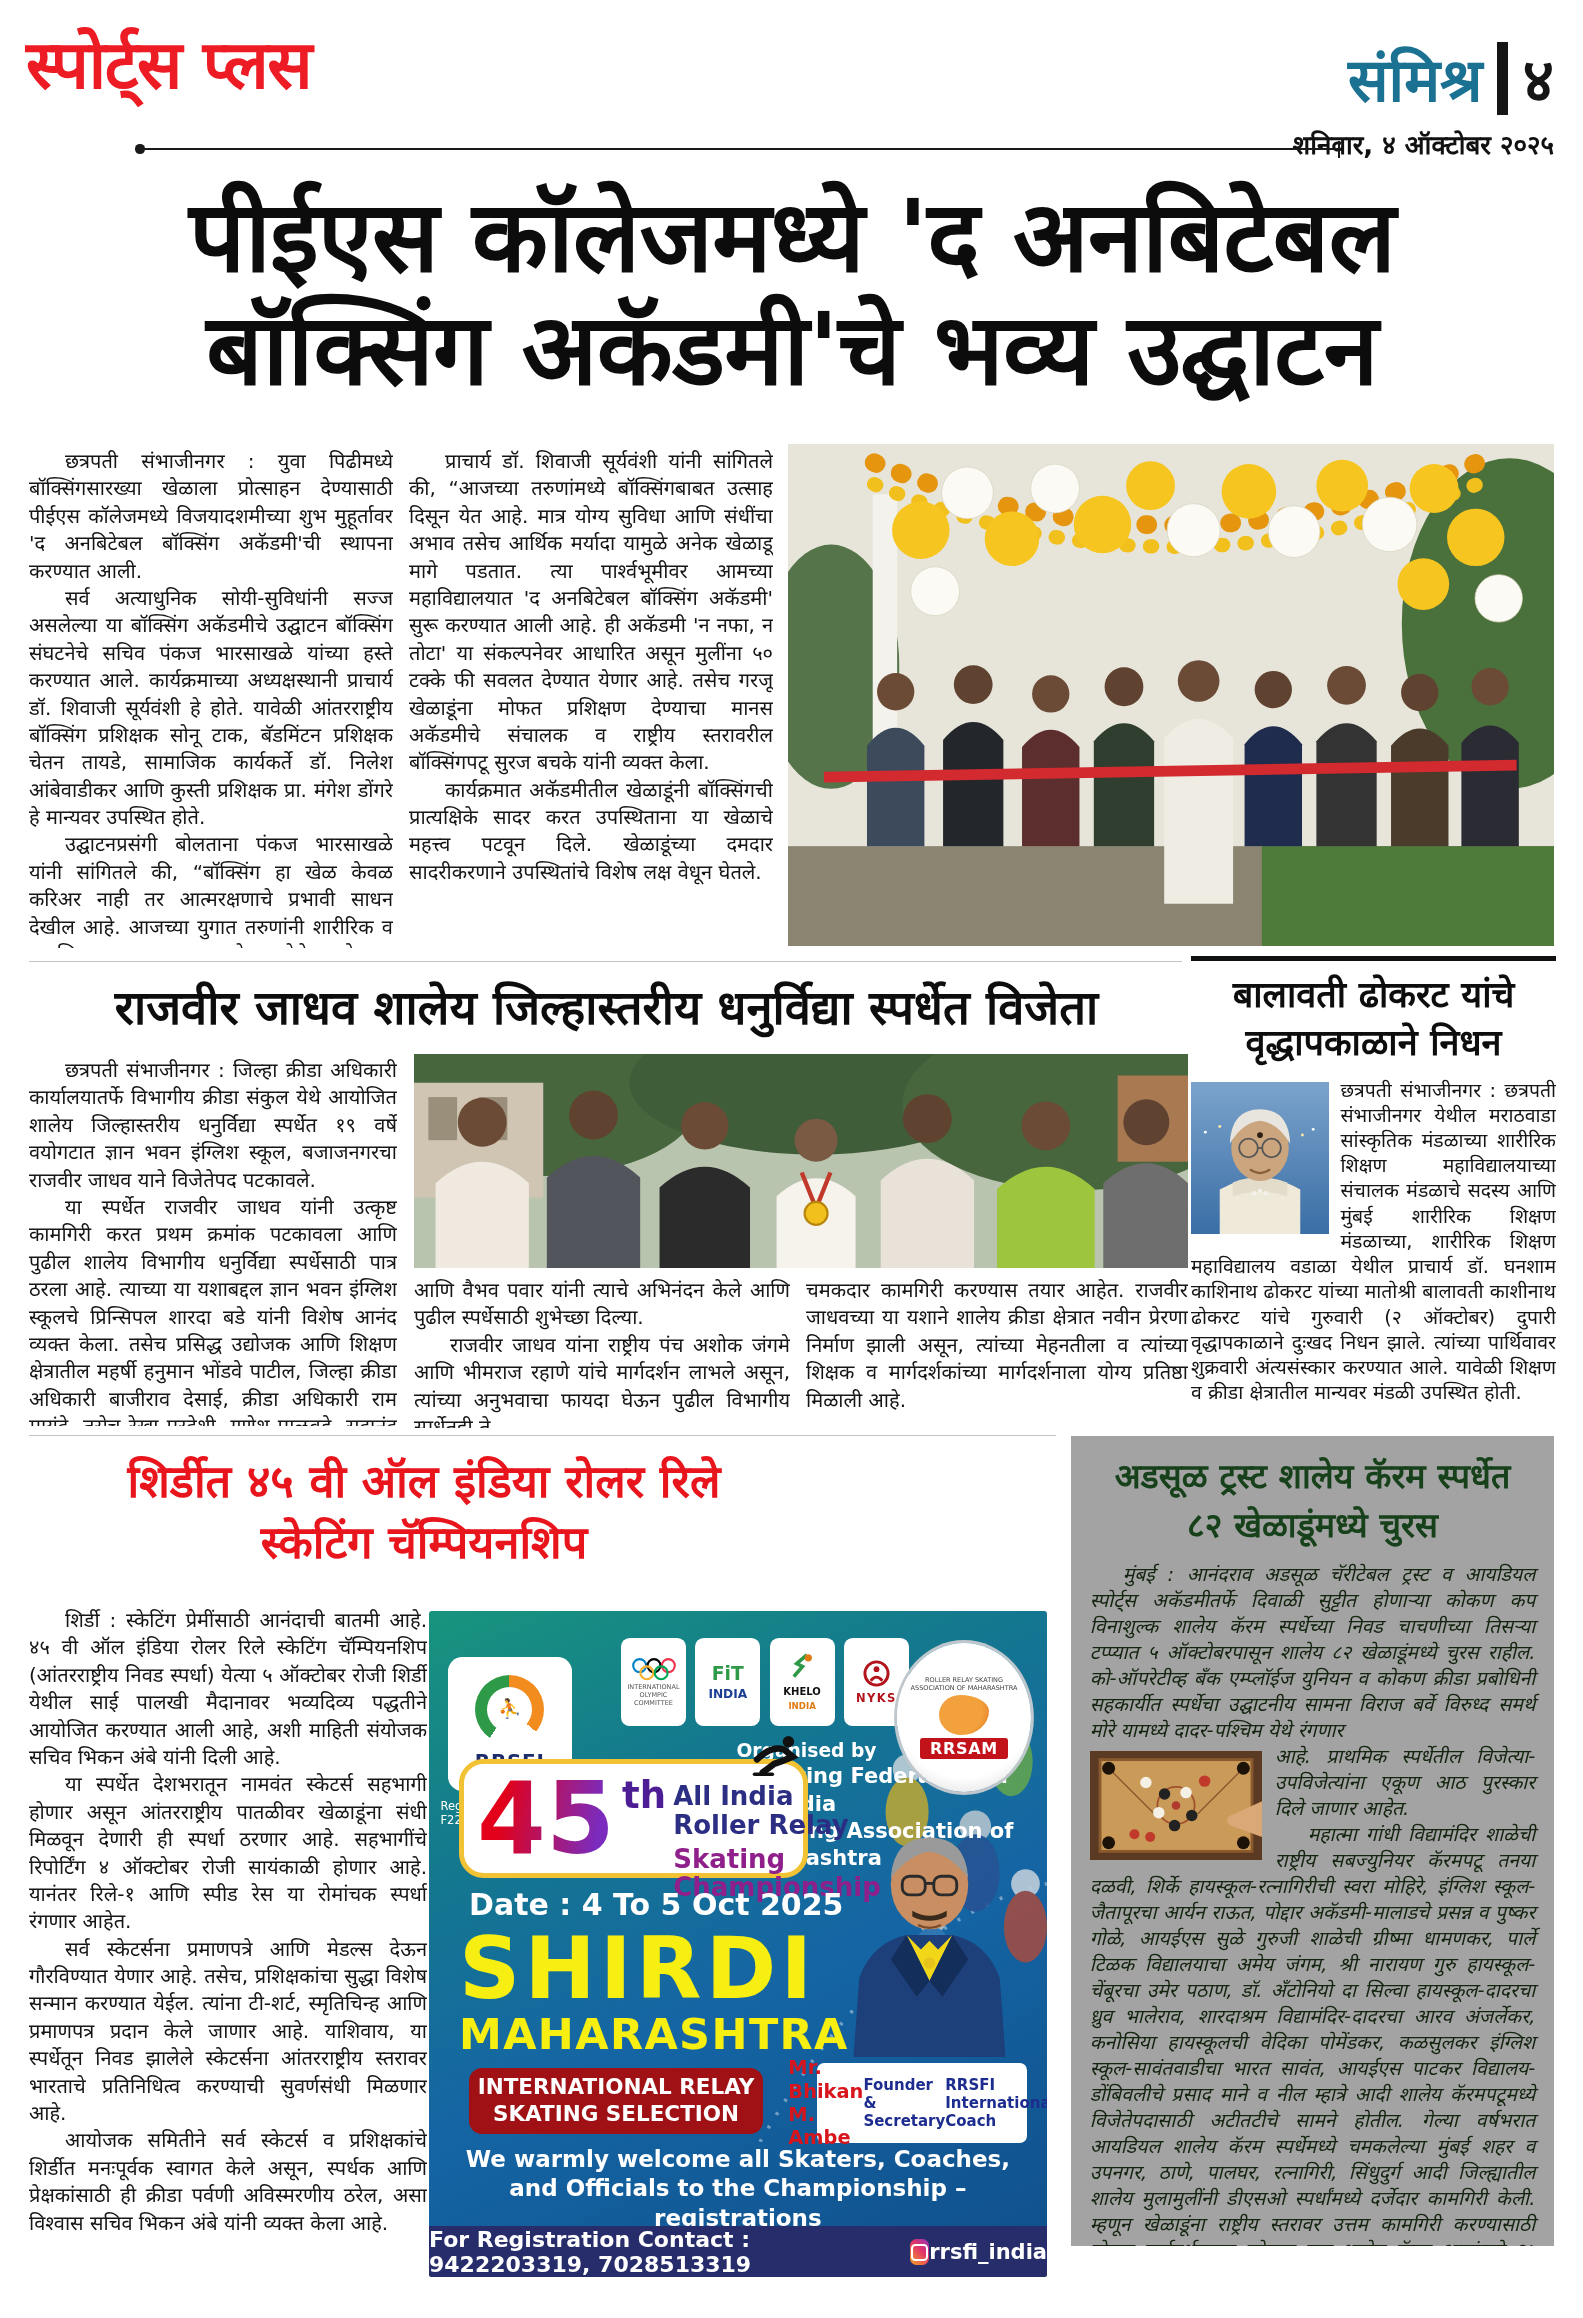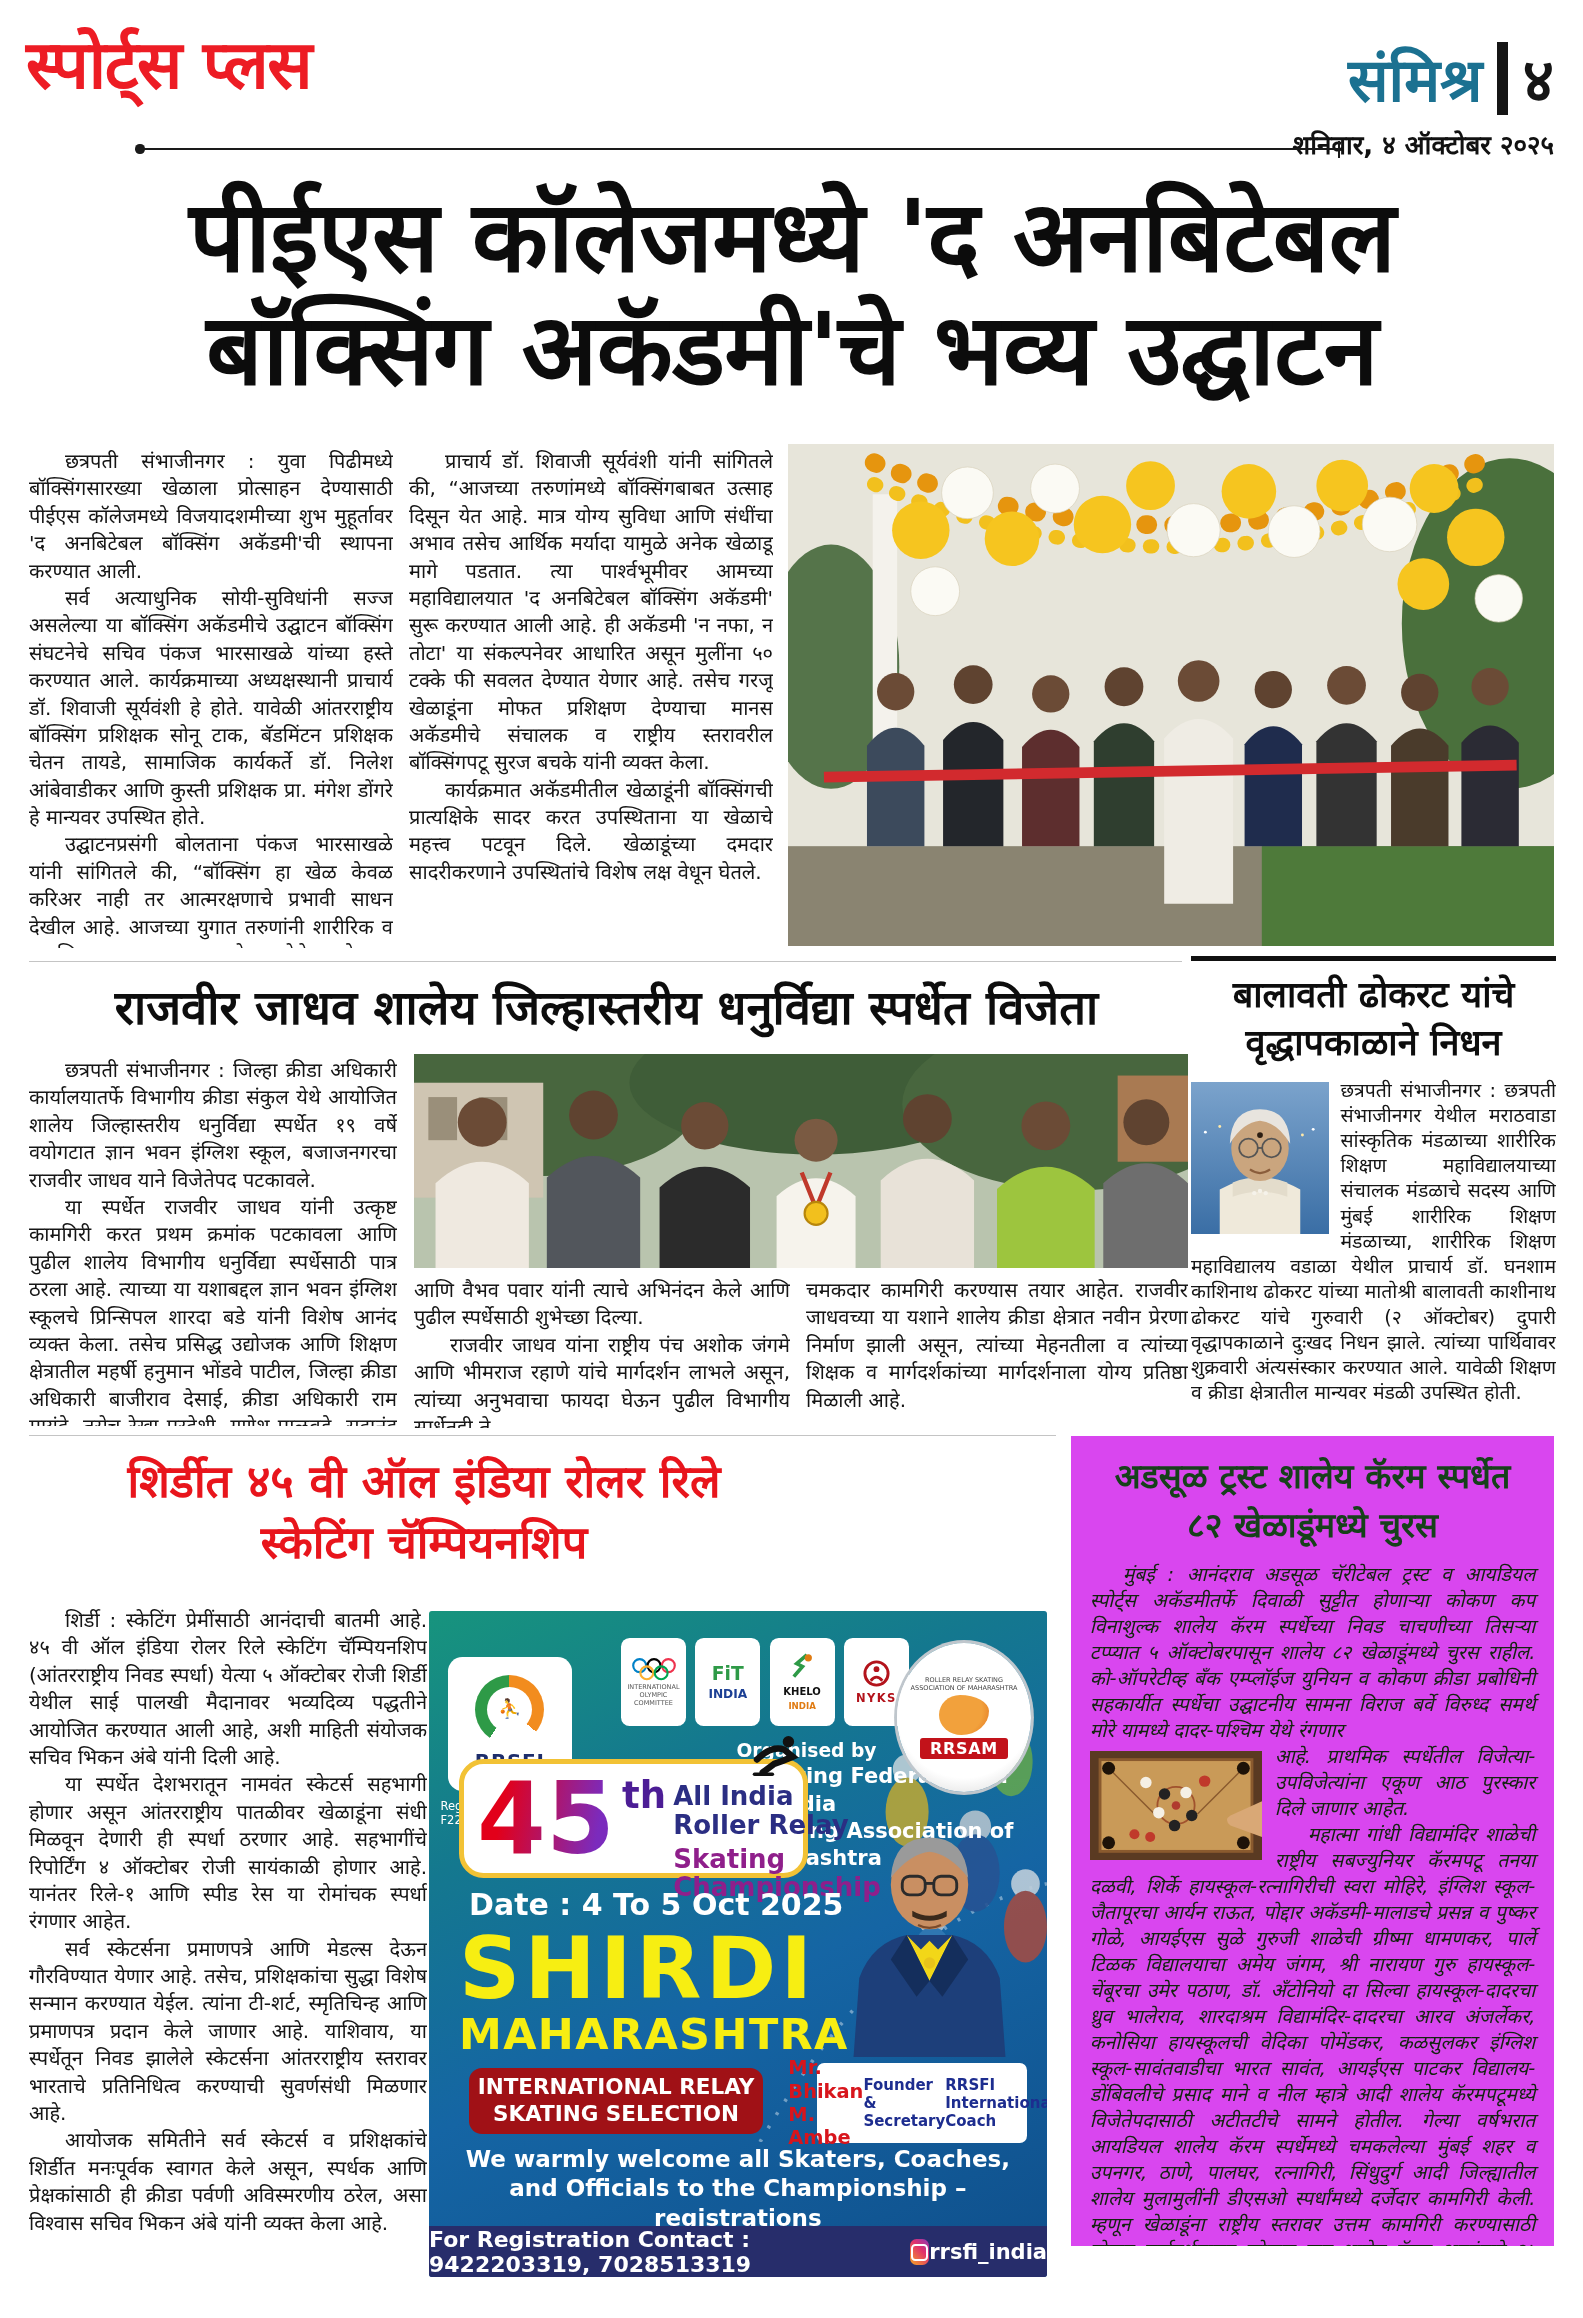--- a/index.html
+++ b/index.html
@@ -47,21 +47,21 @@
   .obit-bar{height:5px;background:#111;}
   .obit-head{text-align:center;font-size:36px;font-weight:800;line-height:1.32;color:#0d0d0d;margin-top:10px;}
   .obit-bodywrap{margin-top:11.5px;font-size:19.4px;line-height:1.3;text-align:justify;color:#151515;}
   .photo3{float:left;width:138px;height:152px;margin:4.3px 11.5px 2.9px 0;}
 
   
   .sk-head{left:29px;top:1452px;width:790px;text-align:center;font-size:45px;font-weight:800;color:#e8151c;line-height:1.35;}
   .sk-body{left:29px;top:1607px;width:398px;height:709px;}
 
   
-  .green-panel{left:1071px;top:1436px;width:483px;height:810px;background:#d946ef;overflow:hidden;padding:16px 18.7px;box-sizing:border-box;}
+  .green-panel{left:1071px;top:1436px;width:483px;height:810px;background:#a3a3a3;overflow:hidden;padding:16px 18.7px;box-sizing:border-box;}
   .green-head{text-align:center;font-size:34px;font-weight:800;color:#16411a;line-height:1.45;}
   .green-body{margin-top:11.5px;font-size:19.4px;line-height:1.34;text-align:justify;color:#13240f;}
   .green-body p{margin:0;text-indent:33px;font-style:italic;}
   .photo4{float:left;width:172px;height:109px;margin:7.2px 13px 4.3px 0;}
 
   
   .poster{left:429px;top:1611px;width:618px;height:666px;background:linear-gradient(155deg,#17947d 0%,#14788f 28%,#1565a4 55%,#0f4f8b 100%);overflow:hidden;border-radius:2.9px;color:#fff;}
   .poster .abs{position:absolute;}
   .rrsfi-box{left:18.7px;top:46px;width:124px;height:134px;background:#fff;border-radius:14.4px;display:flex;flex-direction:column;align-items:center;justify-content:center;gap:5.7px;}
   .rrsfi-logo{width:69px;height:69px;border-radius:50%;background:conic-gradient(#f28c1e 0 130deg,#ffffff 130deg 215deg,#2e9a47 215deg 360deg);display:flex;align-items:center;justify-content:center;}

